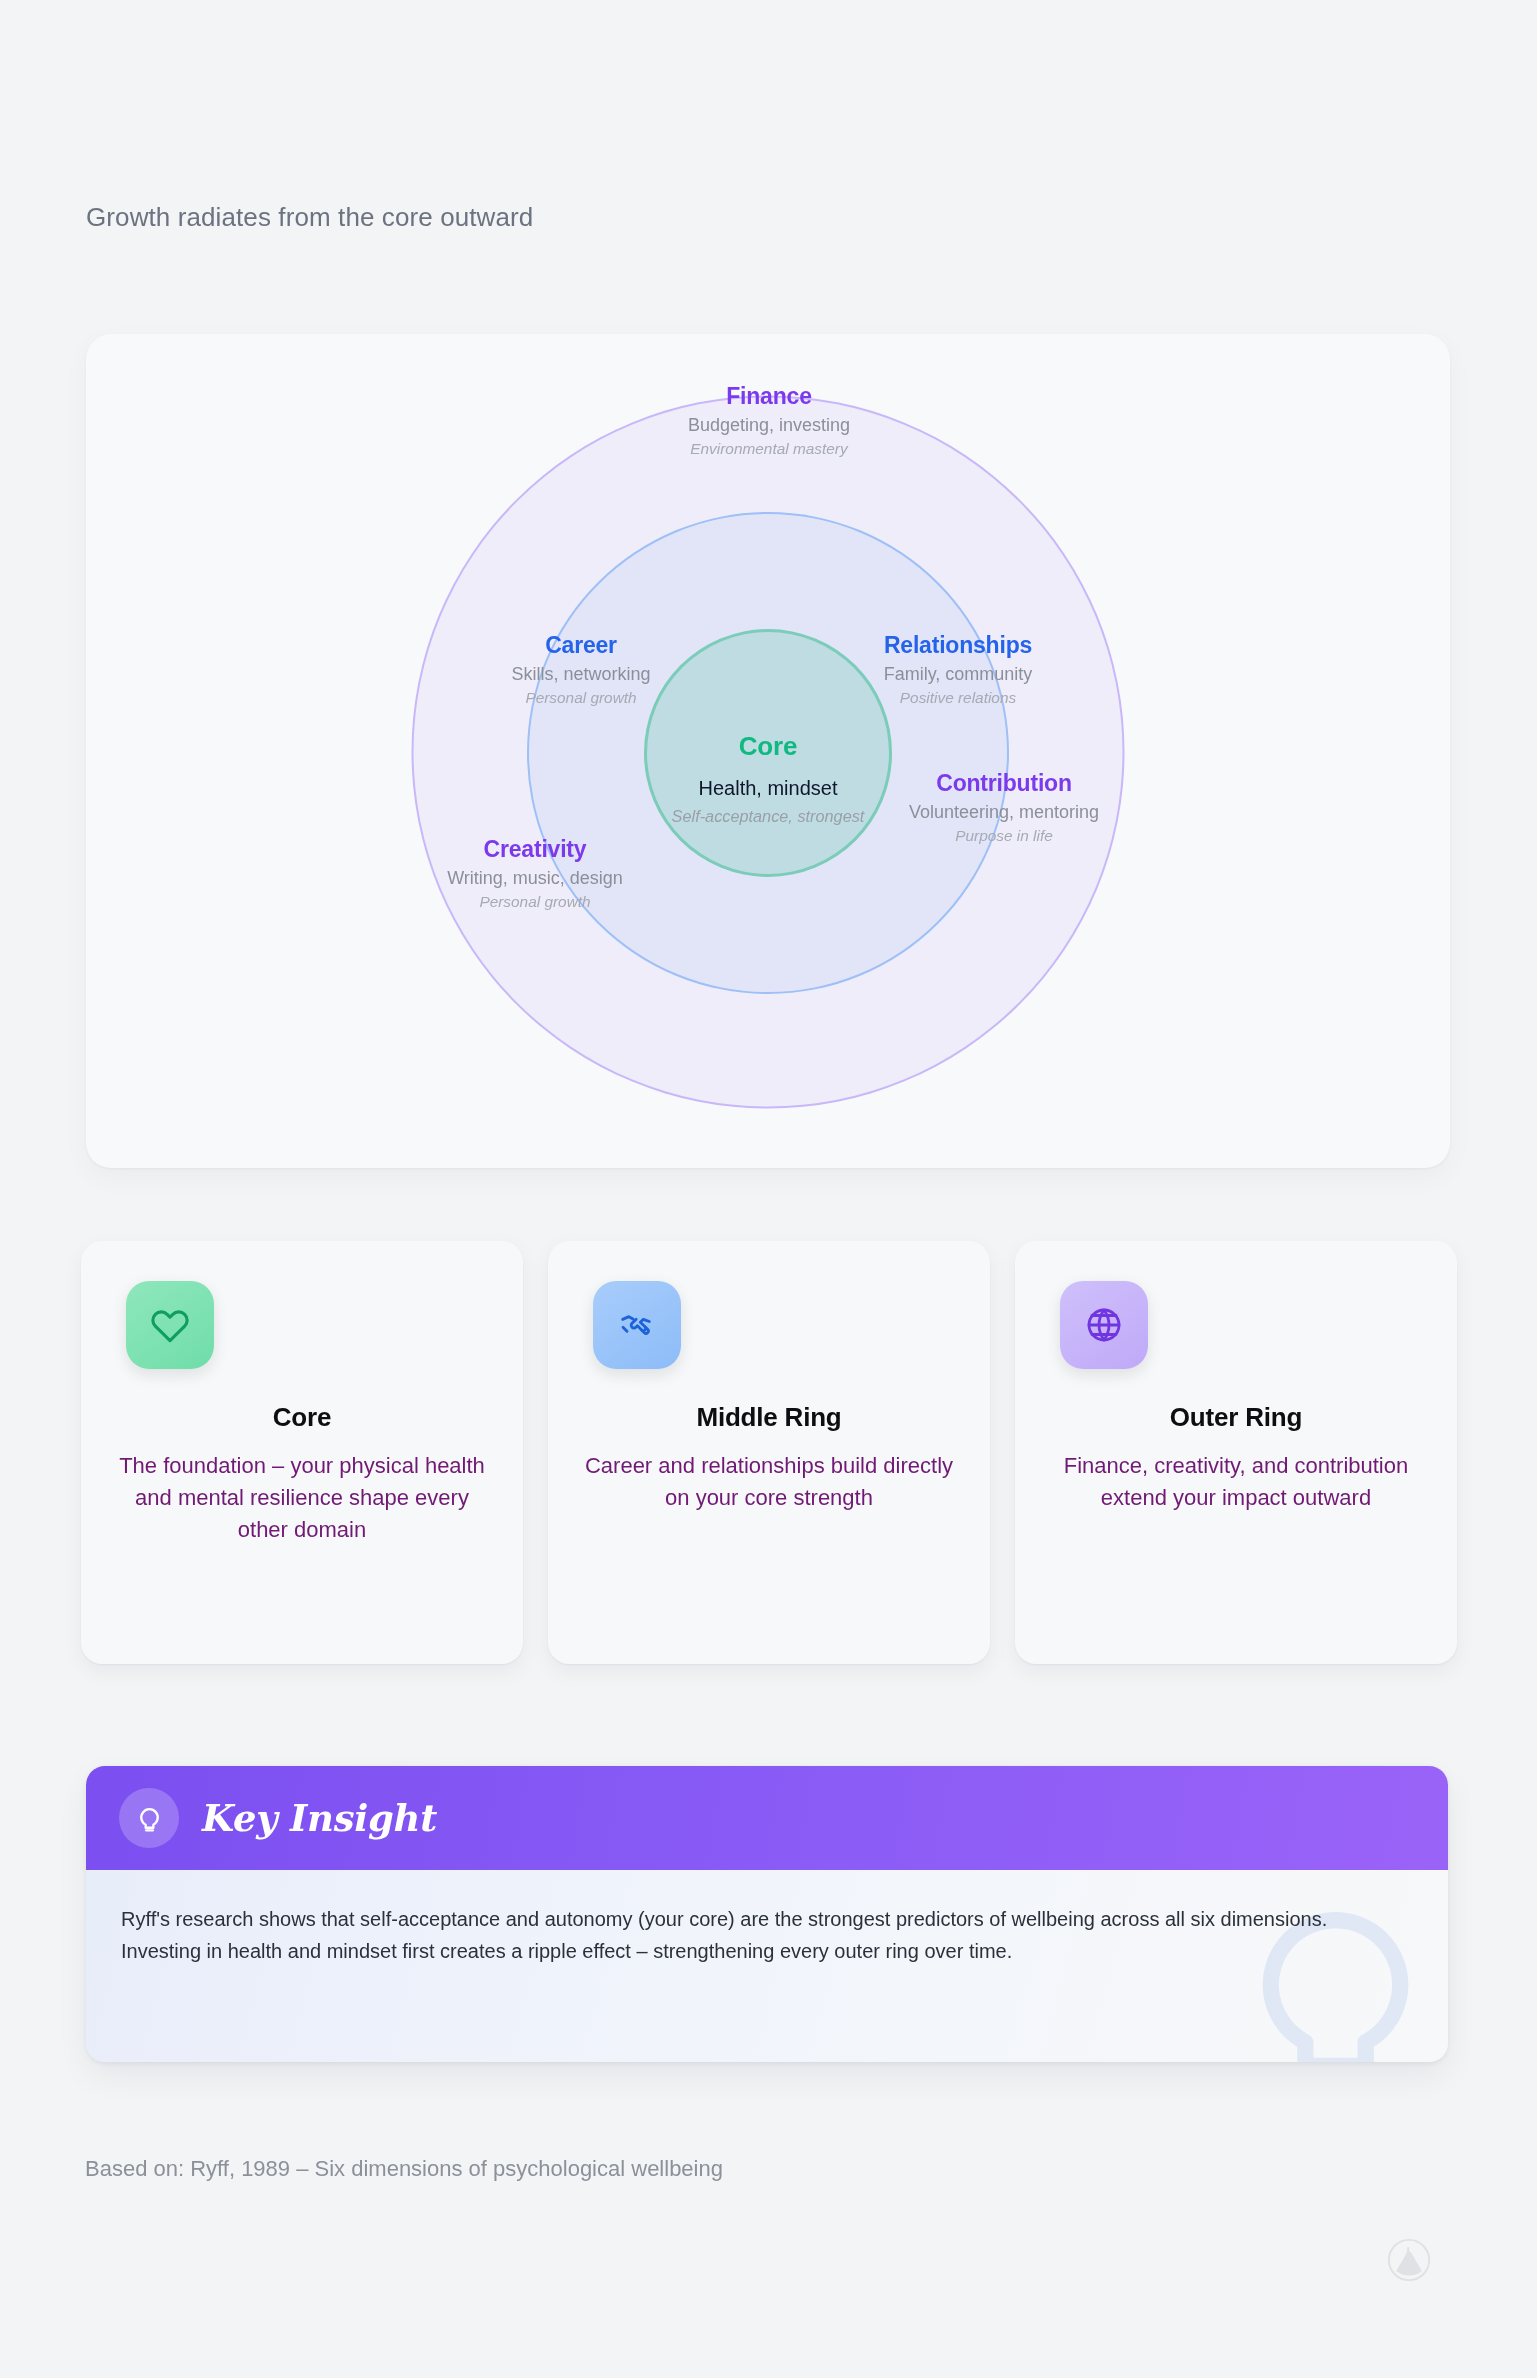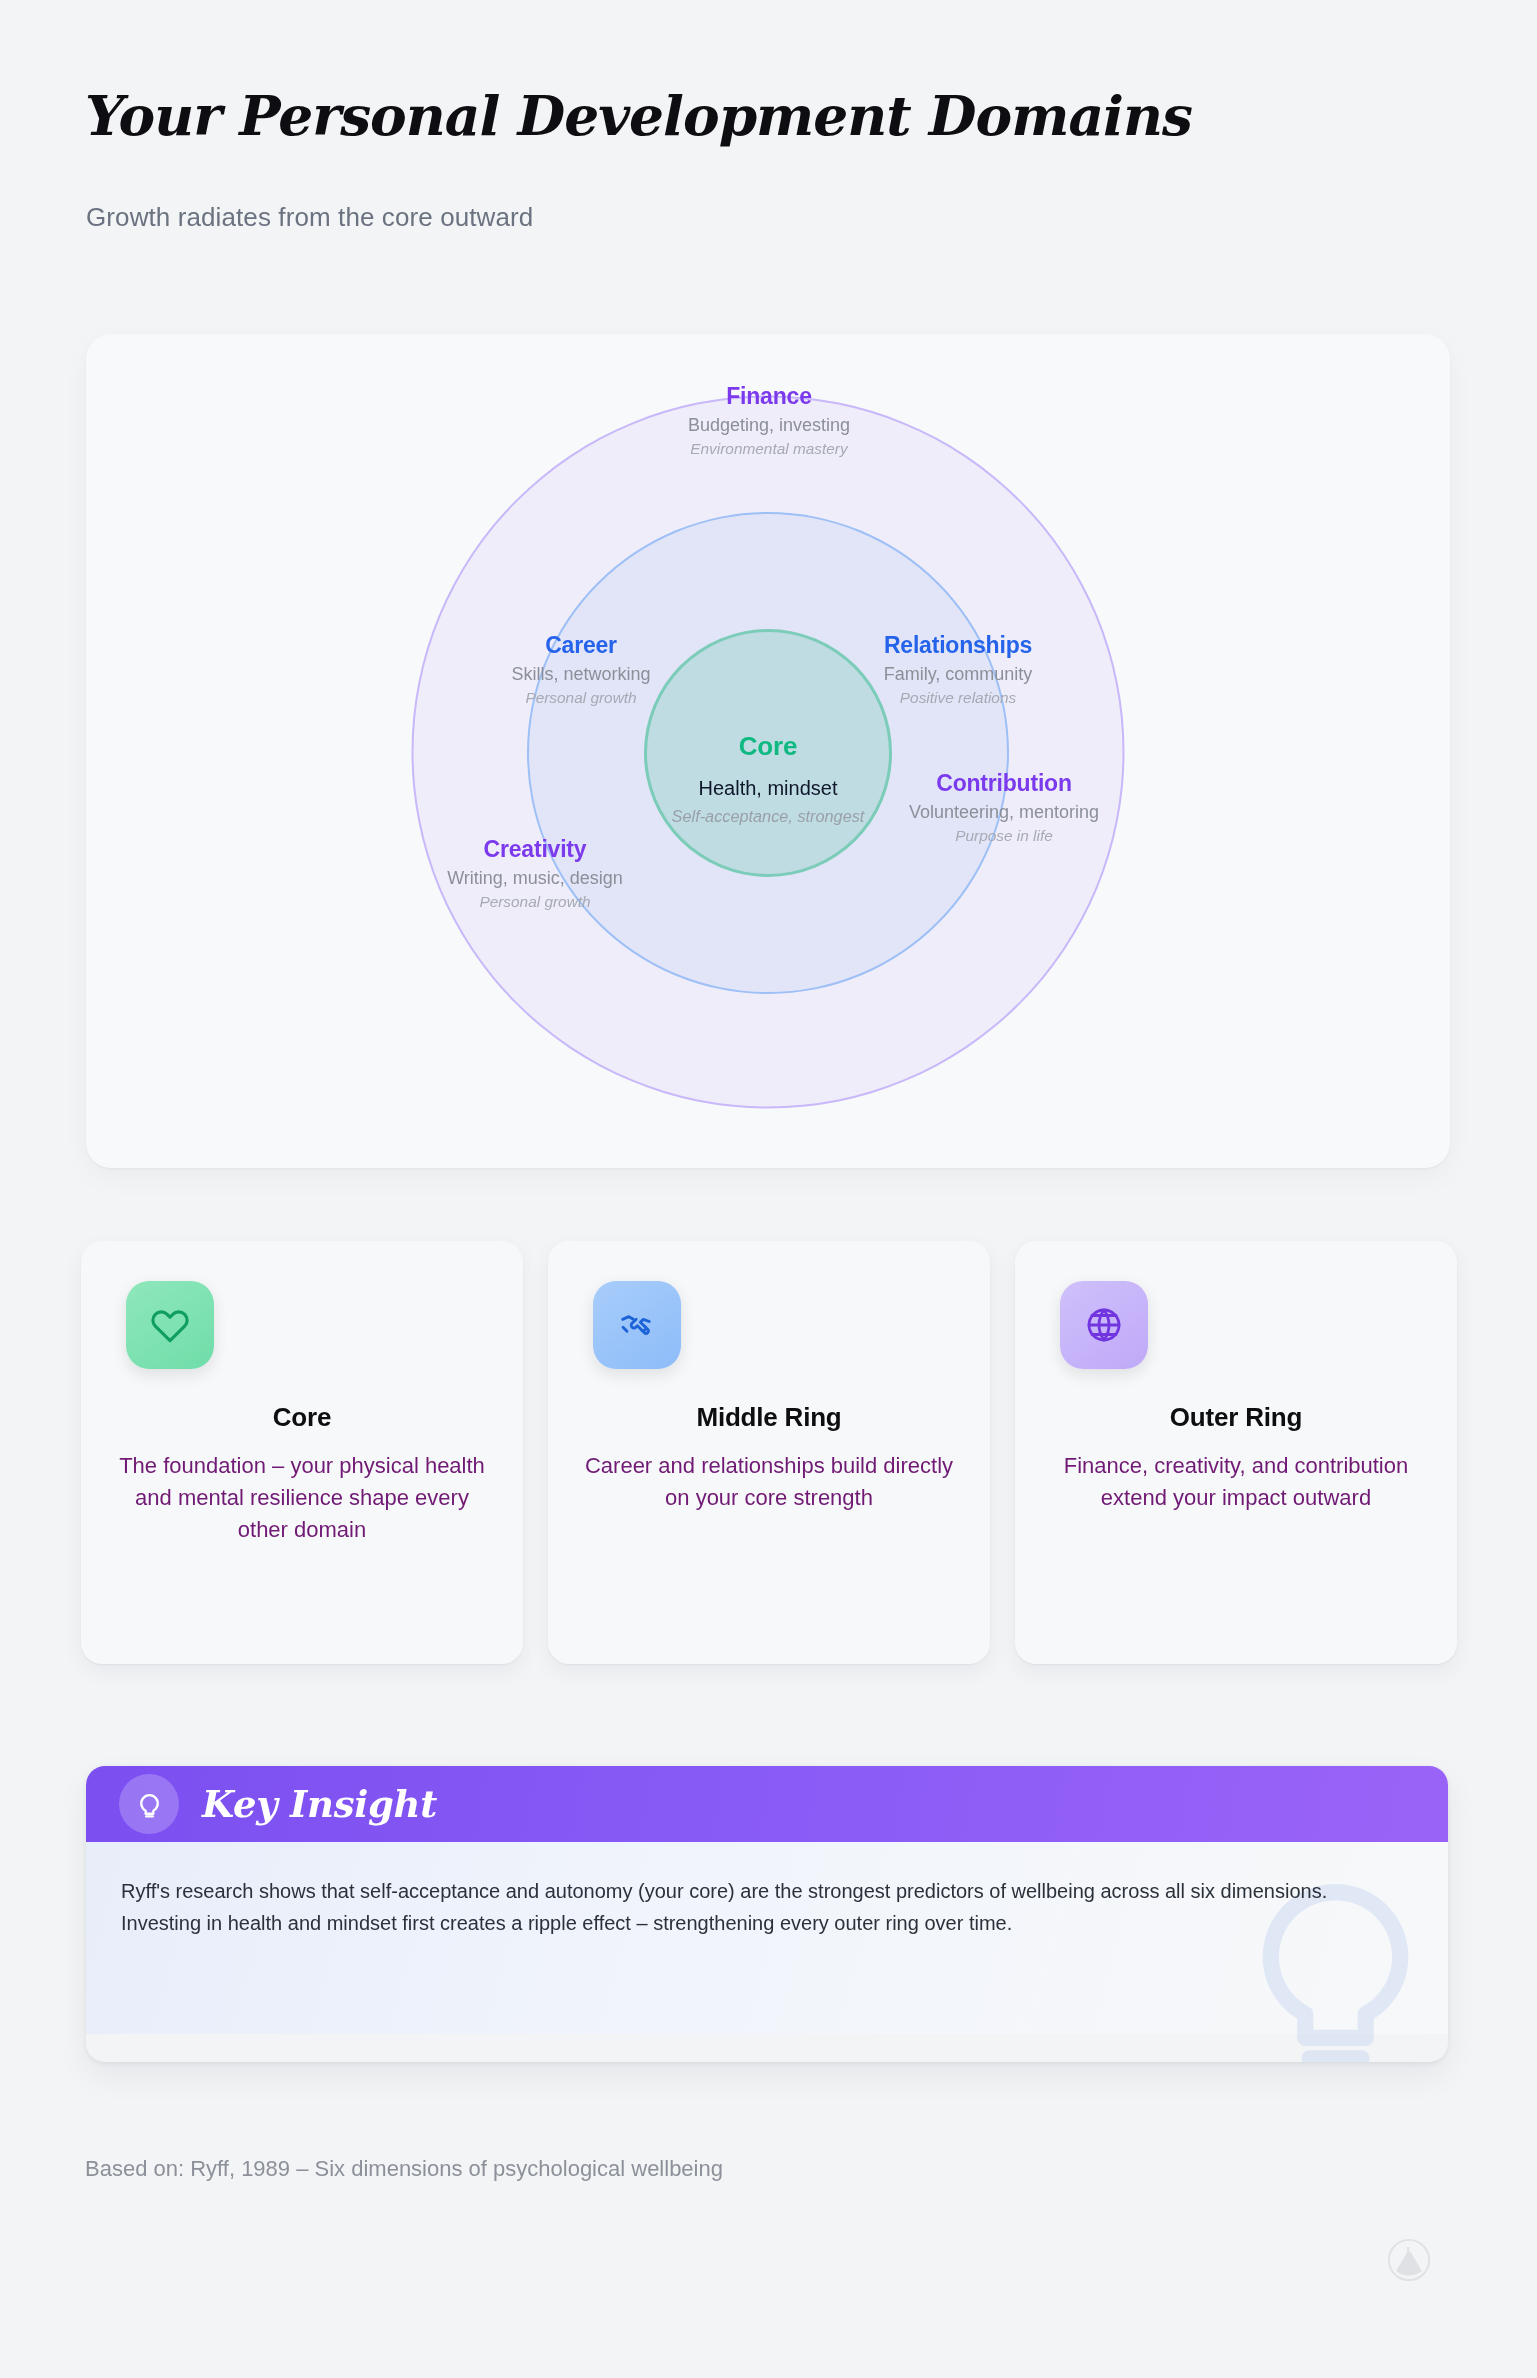--- a/index.html
+++ b/index.html
@@ -121,21 +121,21 @@
   }
 
   
   .insight {
     position: absolute; left: 86px; top: 1766px;
     width: 1362px; height: 296px;
     border-radius: 19px; overflow: hidden;
     box-shadow: 0 1.9px 5.8px rgba(16,24,40,.06), 0 13.4px 33px rgba(16,24,40,.06);
   }
   .insight-head {
-    height: 76px;
+    height: 104px;
     background: linear-gradient(100deg, #7b4ff0, #8b5cf6 55%, #9a63f8);
     display: flex; align-items: center; padding-left: 33px; gap: 23px;
   }
   .bulb-badge {
     width: 60px; height: 60px; border-radius: 50%;
     background: rgba(255,255,255,.22);
     display: flex; align-items: center; justify-content: center;
   }
   .insight-title {
     font-family: "DejaVu Serif", serif;
@@ -161,21 +161,20 @@
     position: absolute; left: 85px; top: 2156px;
     font-size: 22px; color: #8b9099;
   }
   .brand-logo { position: absolute; left: 1387px; top: 2238px; }
 </style>
 </head>
 <body>
 
 <div class="page">
 
-  <h1 class="title">Your Personal Development Domains</h1>
   <div class="subtitle">Growth radiates from the core outward</div>
 
   <div class="diagram-panel">
     <div class="rings">
 
       <div class="ring ring-outer"></div>
       <div class="ring ring-middle"></div>
       <div class="ring ring-core"></div>
 
       <div class="lbl lbl-finance">

